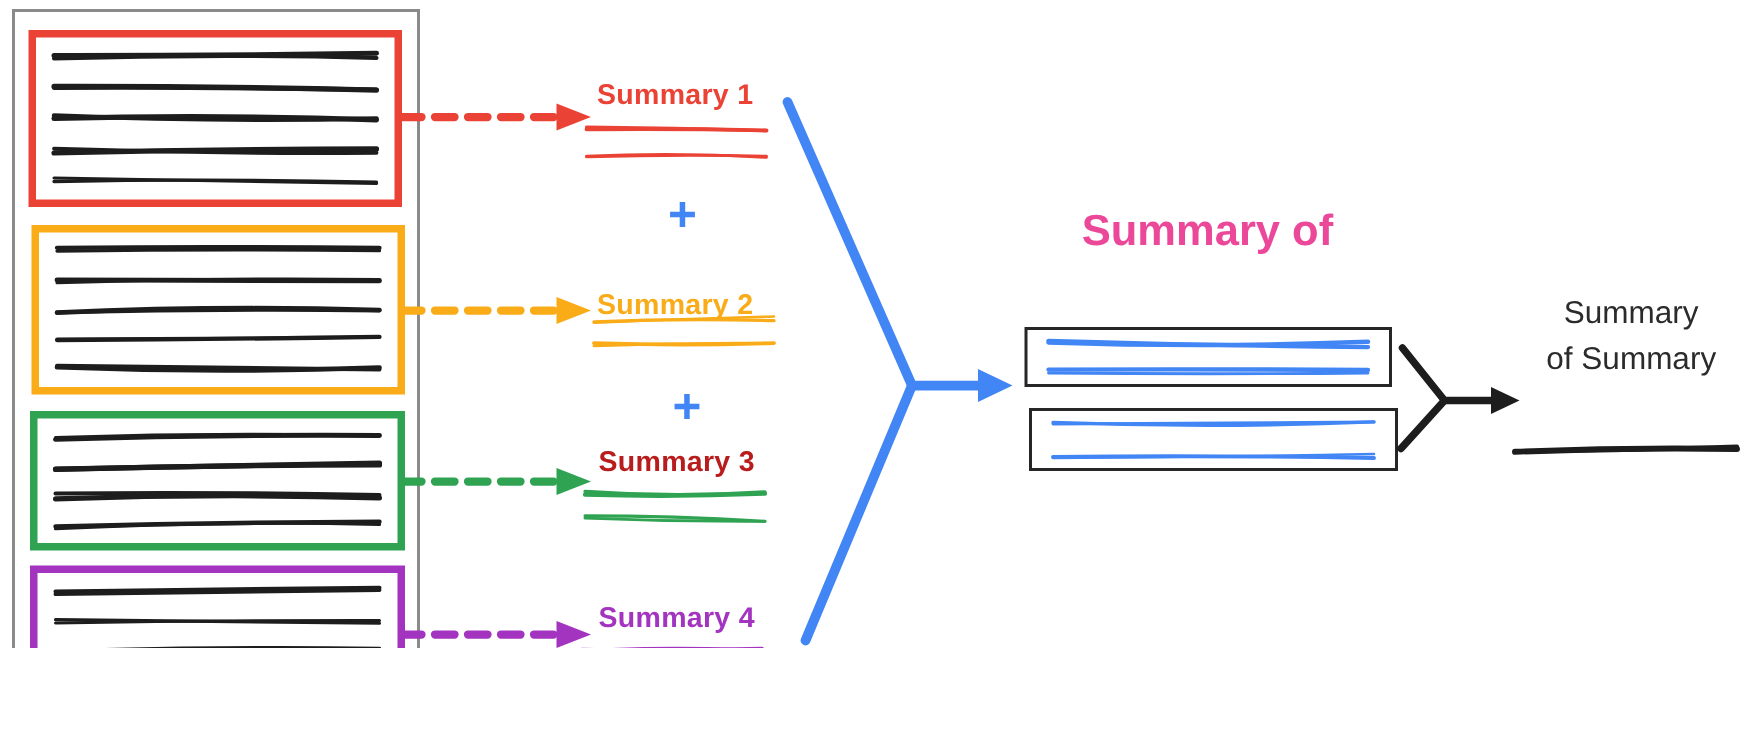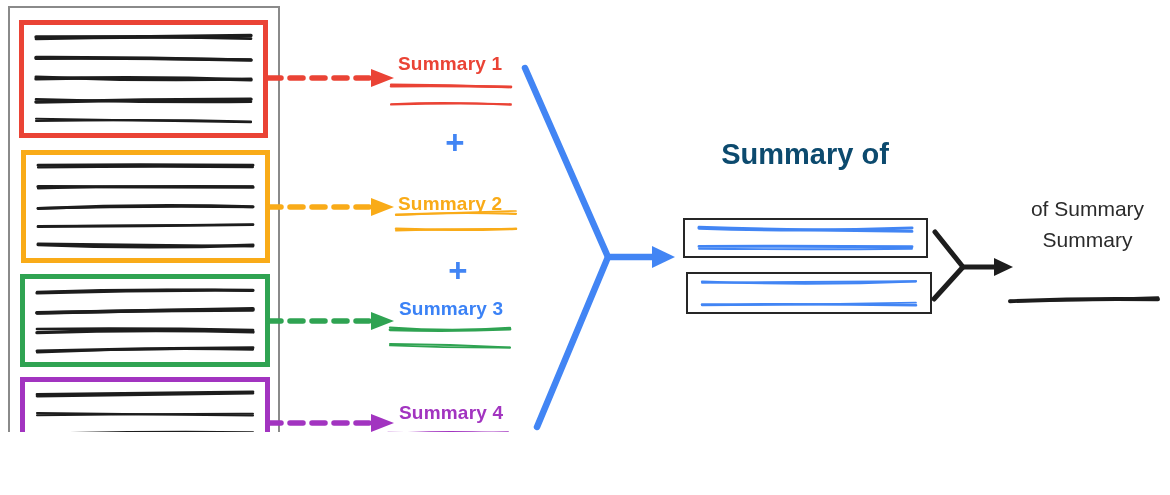--- a/index.html
+++ b/index.html
@@ -165,21 +165,21 @@
   <div class="sum-label" id="sum-label-2" style="color: rgb(249, 171, 24);">Summary 2</div>
   <div class="sum-scribble" id="sum-scr-2" style="color: rgb(249, 171, 24);"><svg width="124" height="25" viewBox="0 0 124 25">
         <path d="M2 6.1 Q 62 3.5 122 2.0" fill="none" stroke="currentColor" stroke-width="1.74" stroke-linecap="round"></path>
         <path d="M2 5.6 Q 62 2.9 122 4.8" fill="none" stroke="currentColor" stroke-width="2.19" stroke-linecap="round"></path>
         <path d="M2 21.6 Q 62 19.4 122 19.9" fill="none" stroke="currentColor" stroke-width="1.86" stroke-linecap="round"></path>
         <path d="M2 19.8 Q 62 21.8 122 19.7" fill="none" stroke="currentColor" stroke-width="2.53" stroke-linecap="round"></path>
       </svg></div>
 
   <div class="plus" id="plus-2" style="color: rgb(66, 133, 244);">+</div>
 
-  <div class="sum-label" id="sum-label-3" style="color: #3b82f6; text-align: center;">Summary 3</div>
+  <div class="sum-label" id="sum-label-3" style="color: #b91c1c; text-align: center;">Summary 3</div>
   <div class="sum-scribble" id="sum-scr-3" style="color: rgb(47, 163, 82);"><svg width="124" height="25" viewBox="0 0 124 25">
         <path d="M2 2.6 Q 62 6.8 122 2.9" fill="none" stroke="currentColor" stroke-width="2.17" stroke-linecap="round"></path>
         <path d="M2 4.8 Q 62 6.6 122 4.1" fill="none" stroke="currentColor" stroke-width="2.80" stroke-linecap="round"></path>
         <path d="M2 18.9 Q 62 18.9 122 22.5" fill="none" stroke="currentColor" stroke-width="2.04" stroke-linecap="round"></path>
         <path d="M2 20.4 Q 62 22.9 122 22.6" fill="none" stroke="currentColor" stroke-width="1.90" stroke-linecap="round"></path>
       </svg></div>
 
   <div class="sum-label" id="sum-label-4" style="color: rgb(162, 52, 192);">Summary 4</div>
   <div class="sum-scribble" id="sum-scr-4" style="color: rgb(162, 52, 192);"><svg width="124" height="25" viewBox="0 0 124 25">
         <path d="M2 4.9 Q 62 1.2 122 4.6" fill="none" stroke="currentColor" stroke-width="1.75" stroke-linecap="round"></path>
@@ -189,21 +189,21 @@
       </svg></div>
 
   <div id="merge-blue" style="color: rgb(66, 133, 244);">
     <svg width="170" height="380" viewBox="0 0 170 380">
       <path d="M10 10 L93 199 L140 199" fill="none" stroke="currentColor" stroke-width="6.5" stroke-linecap="round" stroke-linejoin="round"></path>
       <path d="M22 369 L93 199" fill="none" stroke="currentColor" stroke-width="6.5" stroke-linecap="round"></path>
       <path d="M137 188 L160 199 L137 210 Z" fill="currentColor"></path>
     </svg>
   </div>
 
-  <div class="stage2-title" style="color: #0c4a6e;">
+  <div class="stage2-title" style="color: #ec4899;">
     <div>Summary of</div>
   </div>
 
   <div class="outline-box" id="sbox-1">
     <div class="scribble-area" style="color: rgb(66, 133, 244);"><svg width="217" height="26" viewBox="0 0 217 26">
           <path d="M2 2.2 Q 109 5.4 215 6.4" fill="none" stroke="currentColor" stroke-width="2.89" stroke-linecap="round"></path>
           <path d="M2 3.3 Q 109 6.9 215 2.9" fill="none" stroke="currentColor" stroke-width="2.98" stroke-linecap="round"></path>
           <path d="M2 21.4 Q 109 20.9 215 21.7" fill="none" stroke="currentColor" stroke-width="2.91" stroke-linecap="round"></path>
           <path d="M2 23.7 Q 109 24.7 215 23.7" fill="none" stroke="currentColor" stroke-width="1.91" stroke-linecap="round"></path>
         </svg></div>
@@ -219,21 +219,21 @@
 
   <div id="merge-black" style="color: rgb(29, 29, 29);">
     <svg width="90" height="90" viewBox="0 0 90 90">
       <path d="M7 10 L35 45 L68 45" fill="none" stroke="currentColor" stroke-width="5" stroke-linecap="round" stroke-linejoin="round"></path>
       <path d="M6 77 L35 45" fill="none" stroke="currentColor" stroke-width="5" stroke-linecap="round"></path>
       <path d="M66 36 L85 45 L66 54 Z" fill="currentColor"></path>
     </svg>
   </div>
 
   <div class="final-label" style="color: rgb(43, 43, 43);">
+    <div>Summary</div>
     <div>of Summary</div>
-    <div>Summary</div>
   </div>
   <div id="final-scr"><svg width="152" height="18" viewBox="0 0 152 18">
         <path d="M2 10.2 Q 76 7.1 150 8.3" fill="none" stroke="currentColor" stroke-width="3.97" stroke-linecap="round"></path>
         <path d="M2 10.0 Q 76 9.4 150 6.6" fill="none" stroke="currentColor" stroke-width="2.68" stroke-linecap="round"></path>
       </svg></div>
 
 </div>
 
 </body></html>

